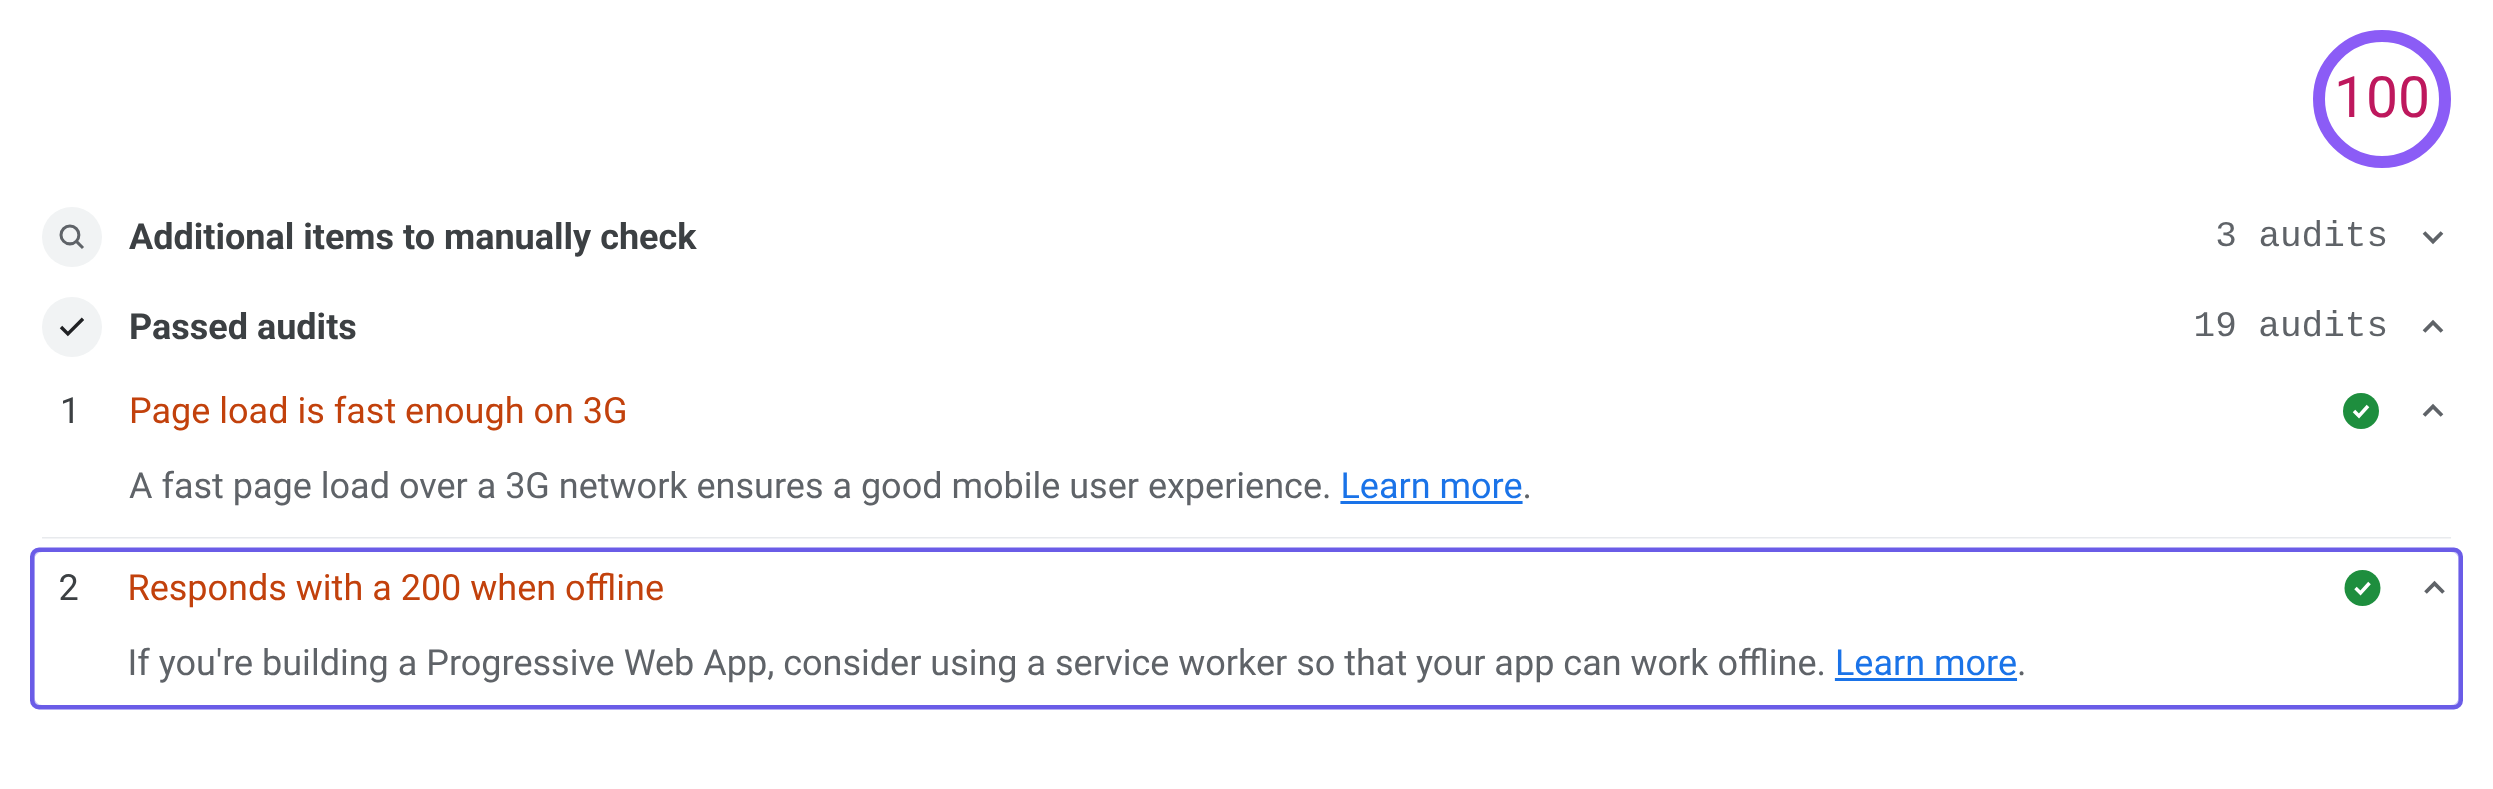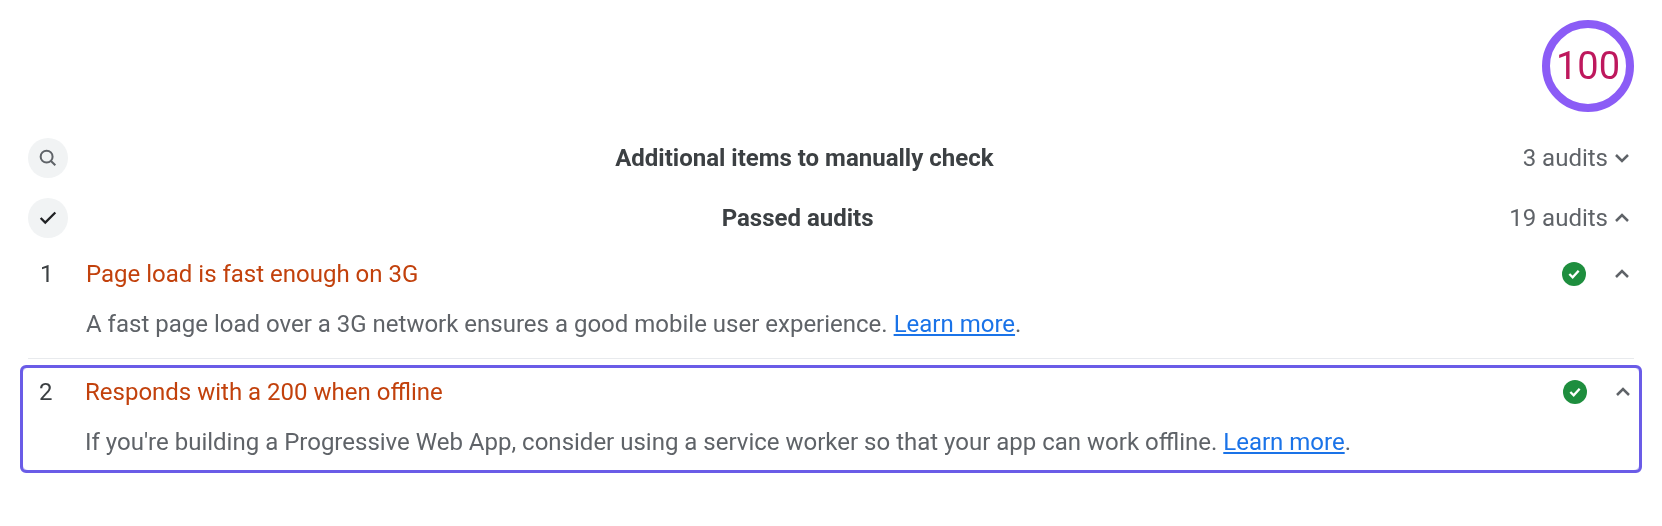--- a/index.html
+++ b/index.html
@@ -50,21 +50,20 @@
       font-weight: 400;
       color: #be185d;
       flex-shrink: 0;
       margin-left: 20px;
     }
     .section-row {
       display: flex;
       align-items: center;
       padding: 8px 0 12px 0;
       cursor: pointer;
-      text-align: center;
     }
     .icon-circle {
       width: 40px;
       height: 40px;
       border-radius: 50%;
       background: #f1f3f4;
       display: flex;
       align-items: center;
       justify-content: center;
       margin-right: 18px;
@@ -76,21 +75,22 @@
     }
     .section-label {
       font-size: 24px;
       font-weight: 700;
       color: #3c4043;
       flex: 1;
     }
     .section-count {
       font-size: 24px;
       color: #5f6368;
-      margin-right: 2px;
+      margin-right: 18px;
+      font-family: Liberation Mono, monospace;
     }
     .chevron {
       color: #5f6368;
       display: flex;
       align-items: center;
     }
     .chevron svg {
       width: 24px;
       height: 24px;
     }

